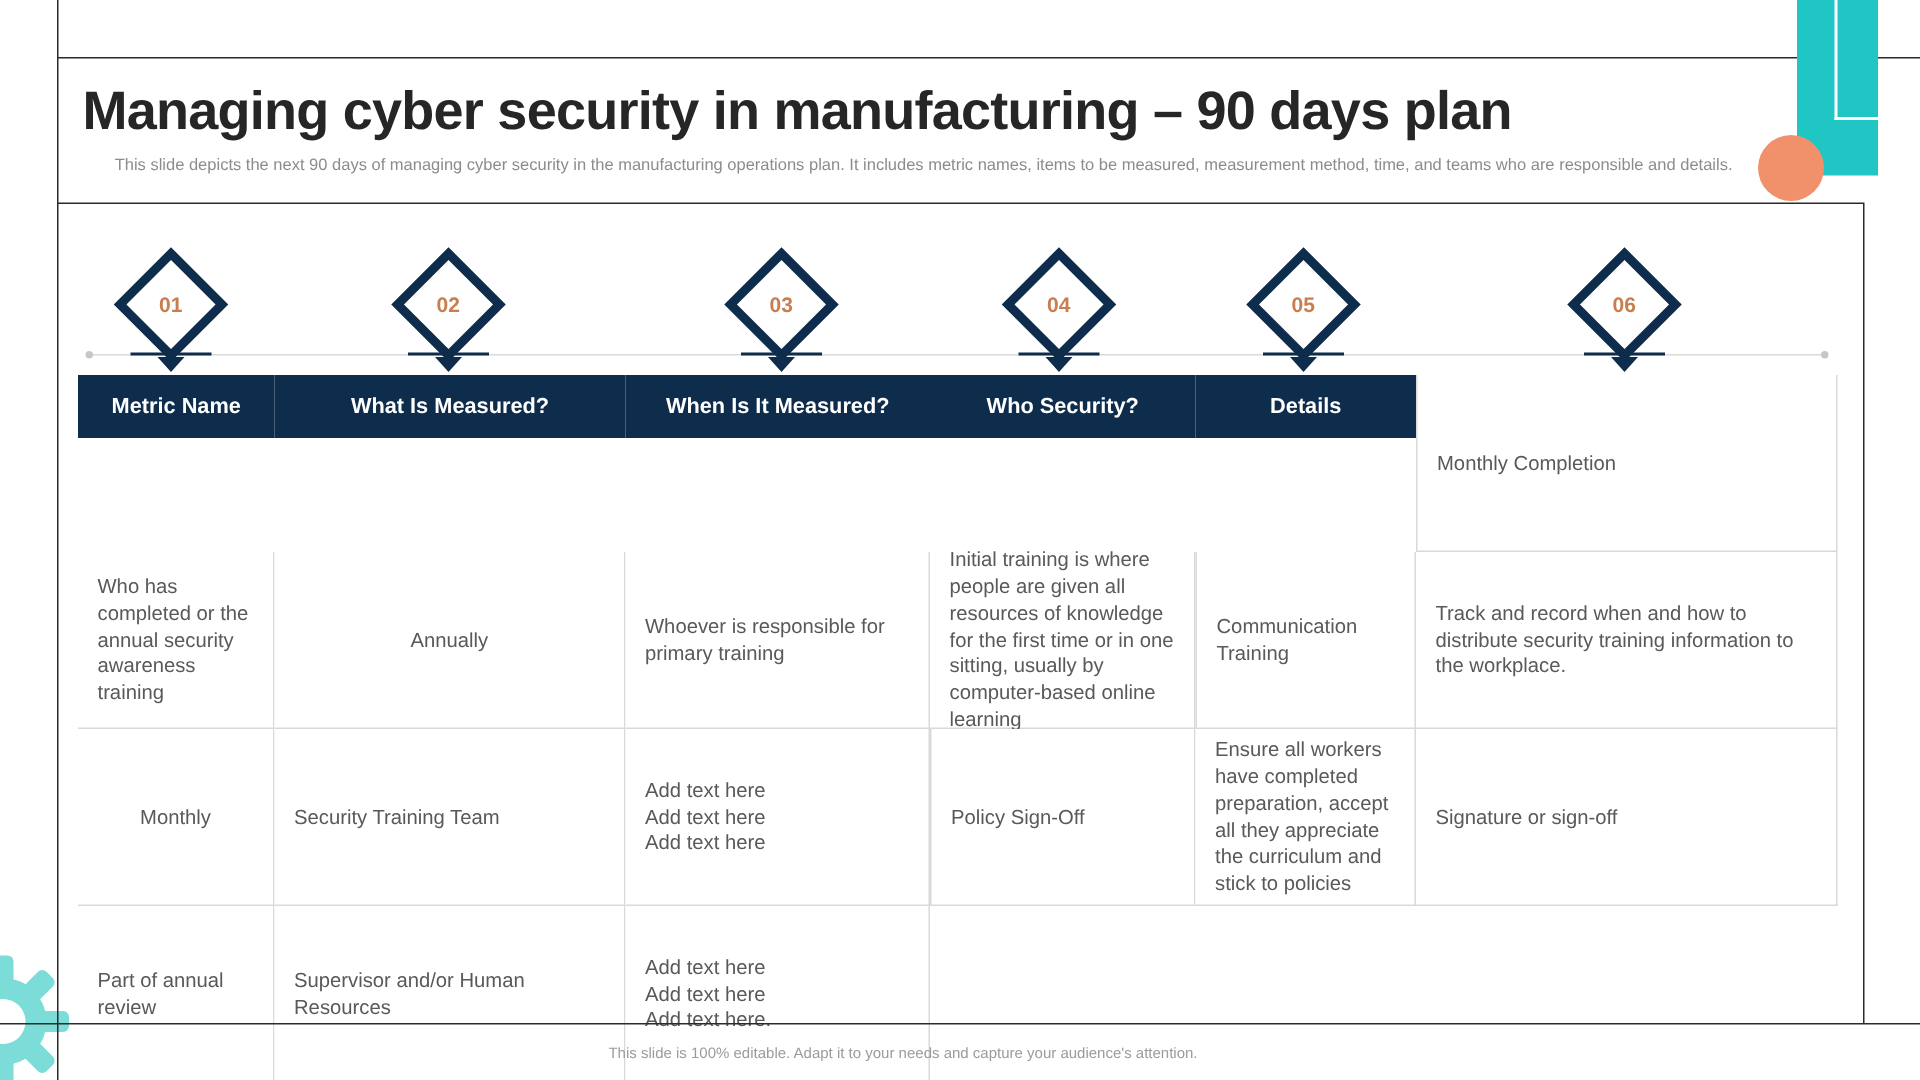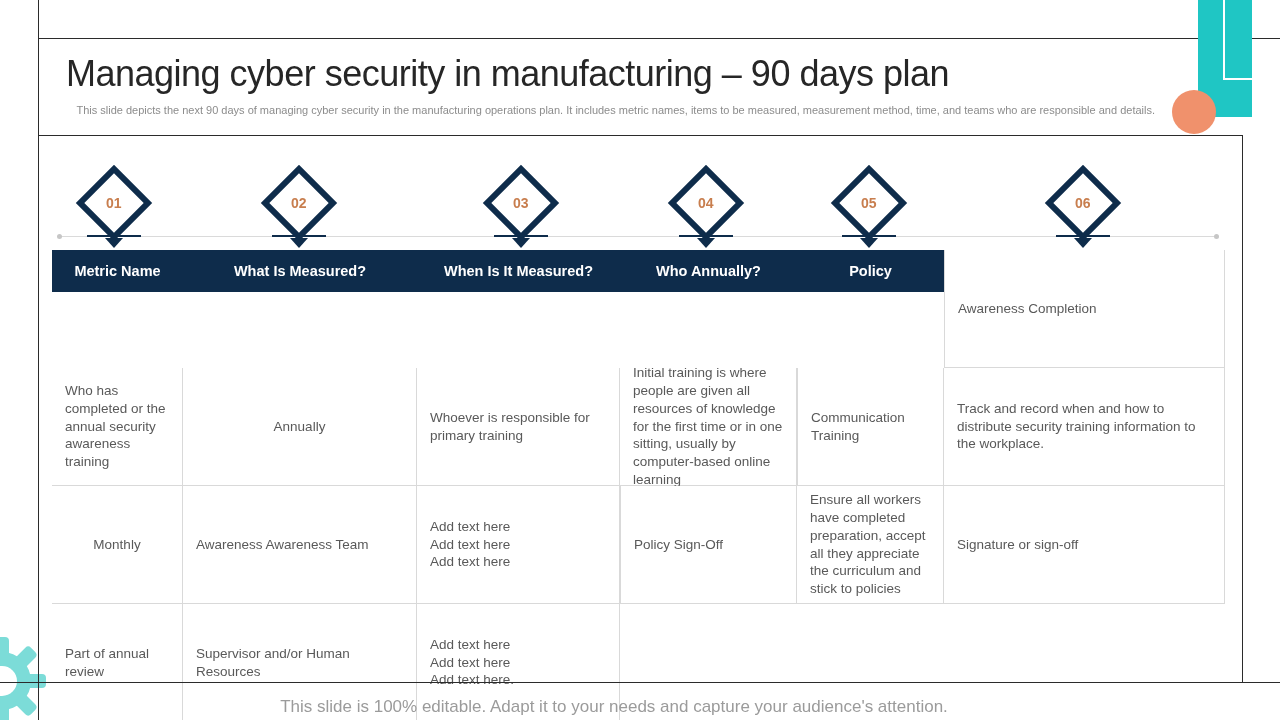--- a/index.html
+++ b/index.html
@@ -14,21 +14,21 @@
   .h-mid{left:38px;top:135px;width:1204px;height:1px;}
   .v-right{left:1242px;top:135px;width:1px;height:547px;}
   .h-bottom{left:0;top:682px;width:1280px;height:1px;}
   
   .teal-rect{position:absolute;left:1198px;top:0;width:54px;height:117px;background:#1fc6c4;z-index:40;}
   .teal-inner{position:absolute;left:1223px;top:0;width:28px;height:78px;
     border-left:2px solid #fff;border-bottom:2px solid #fff;z-index:41;}
   .orange-circle{position:absolute;left:1172px;top:90px;width:44px;height:44px;
     border-radius:50%;background:#f0916c;z-index:42;}
   
-  .title{position:absolute;left:66px;top:53px;font-size:36px;font-weight:400;
+  .title{position:absolute;left:55px;top:53px;font-size:36px;font-weight:700;
     color:#262626;letter-spacing:-0.5px;white-space:nowrap;}
   .subtitle{position:absolute;left:55px;top:103px;width:1100px;font-size:11px;
     line-height:1.45;color:#8c8c8c;text-align:right;}
   
   .track{position:absolute;left:60px;top:236px;width:1156px;height:1px;background:#dadada;z-index:1;}
   .track-dot{position:absolute;top:234px;width:5px;height:5px;border-radius:50%;background:#c6c6c6;z-index:1;}
   .milestone{position:absolute;top:176px;width:54px;height:54px;z-index:5;}
   .diamond{width:42px;height:42px;border:6px solid #0e2c4b;background:#fff;
     transform:rotate(45deg);display:flex;align-items:center;justify-content:center;}
   .diamond span{transform:rotate(-45deg);font-size:14px;font-weight:700;color:#c87e4e;}
@@ -40,22 +40,22 @@
     display:grid;grid-template-columns:131px 234px 203px 177px 147px 281px;}
   .th{height:42px;background:#0e2c4b;color:#fff;font-weight:700;font-size:14.5px;
     display:flex;align-items:center;justify-content:center;text-align:center;}
   .td{height:118px;box-sizing:border-box;border-right:1px solid #d9d9d9;border-bottom:1px solid #d9d9d9;
     color:#595959;font-size:13.5px;line-height:1.32;display:flex;align-items:center;
     padding:6px 13px;background:#fff;}
   .td.first{border-left:1px solid #d9d9d9;}
   .td.center{justify-content:center;text-align:left;}
   .preline{white-space:pre-line;}
   
-  .footer{position:absolute;left:12px;top:697px;width:1204px;text-align:center;
-    font-size:17px;color:#9b9b9b;z-index:10;}
+  .footer{position:absolute;left:0;top:697px;width:1204px;text-align:center;
+    font-size:10px;color:#9b9b9b;z-index:10;}
   .gear{position:absolute;left:-48px;top:631px;z-index:20;}
 </style>
 </head>
 <body>
 
 <svg class="gear" width="100" height="100" viewBox="0 0 100 100">
   <g fill="#7cdcd8">
     <circle cx="50" cy="50" r="29"></circle>
     <g>
       <rect x="43" y="6" width="14" height="20" rx="4"></rect>
@@ -130,33 +130,33 @@
 <div class="m-arrow" style="left:290px"></div>
 <div class="m-arrow" style="left:512px"></div>
 <div class="m-arrow" style="left:697px"></div>
 <div class="m-arrow" style="left:860px"></div>
 <div class="m-arrow" style="left:1074px"></div>
 
 <div class="table">
   <div class="th">Metric Name</div>
   <div class="th">What Is Measured?</div>
   <div class="th">When Is It Measured?</div>
-  <div class="th">Who Annually?</div>
-  <div class="th">Policy</div>
+  <div class="th">Who Security?</div>
+  <div class="th">Details</div>
 
-  <div class="td first">Awareness Completion</div>
+  <div class="td first">Monthly Completion</div>
   <div class="td">Who has completed or the annual security awareness training</div>
   <div class="td center">Annually</div>
   <div class="td">Whoever is responsible for primary training</div>
   <div class="td">Initial training is where people are given all resources of knowledge for the first time or in one sitting, usually by computer-based online learning</div>
 
   <div class="td first">Communication Training</div>
   <div class="td">Track and record when and how to distribute security training information to the workplace.</div>
   <div class="td center">Monthly</div>
-  <div class="td">Awareness Awareness Team</div>
+  <div class="td">Security Training Team</div>
   <div class="td preline">Add text here
 Add text here
 Add text here</div>
 
   <div class="td first">Policy Sign-Off</div>
   <div class="td">Ensure all workers have completed preparation, accept all they appreciate the curriculum and stick to policies</div>
   <div class="td">Signature or sign-off</div>
   <div class="td center">Part of annual review</div>
   <div class="td">Supervisor and/or Human Resources</div>
   <div class="td preline">Add text here

